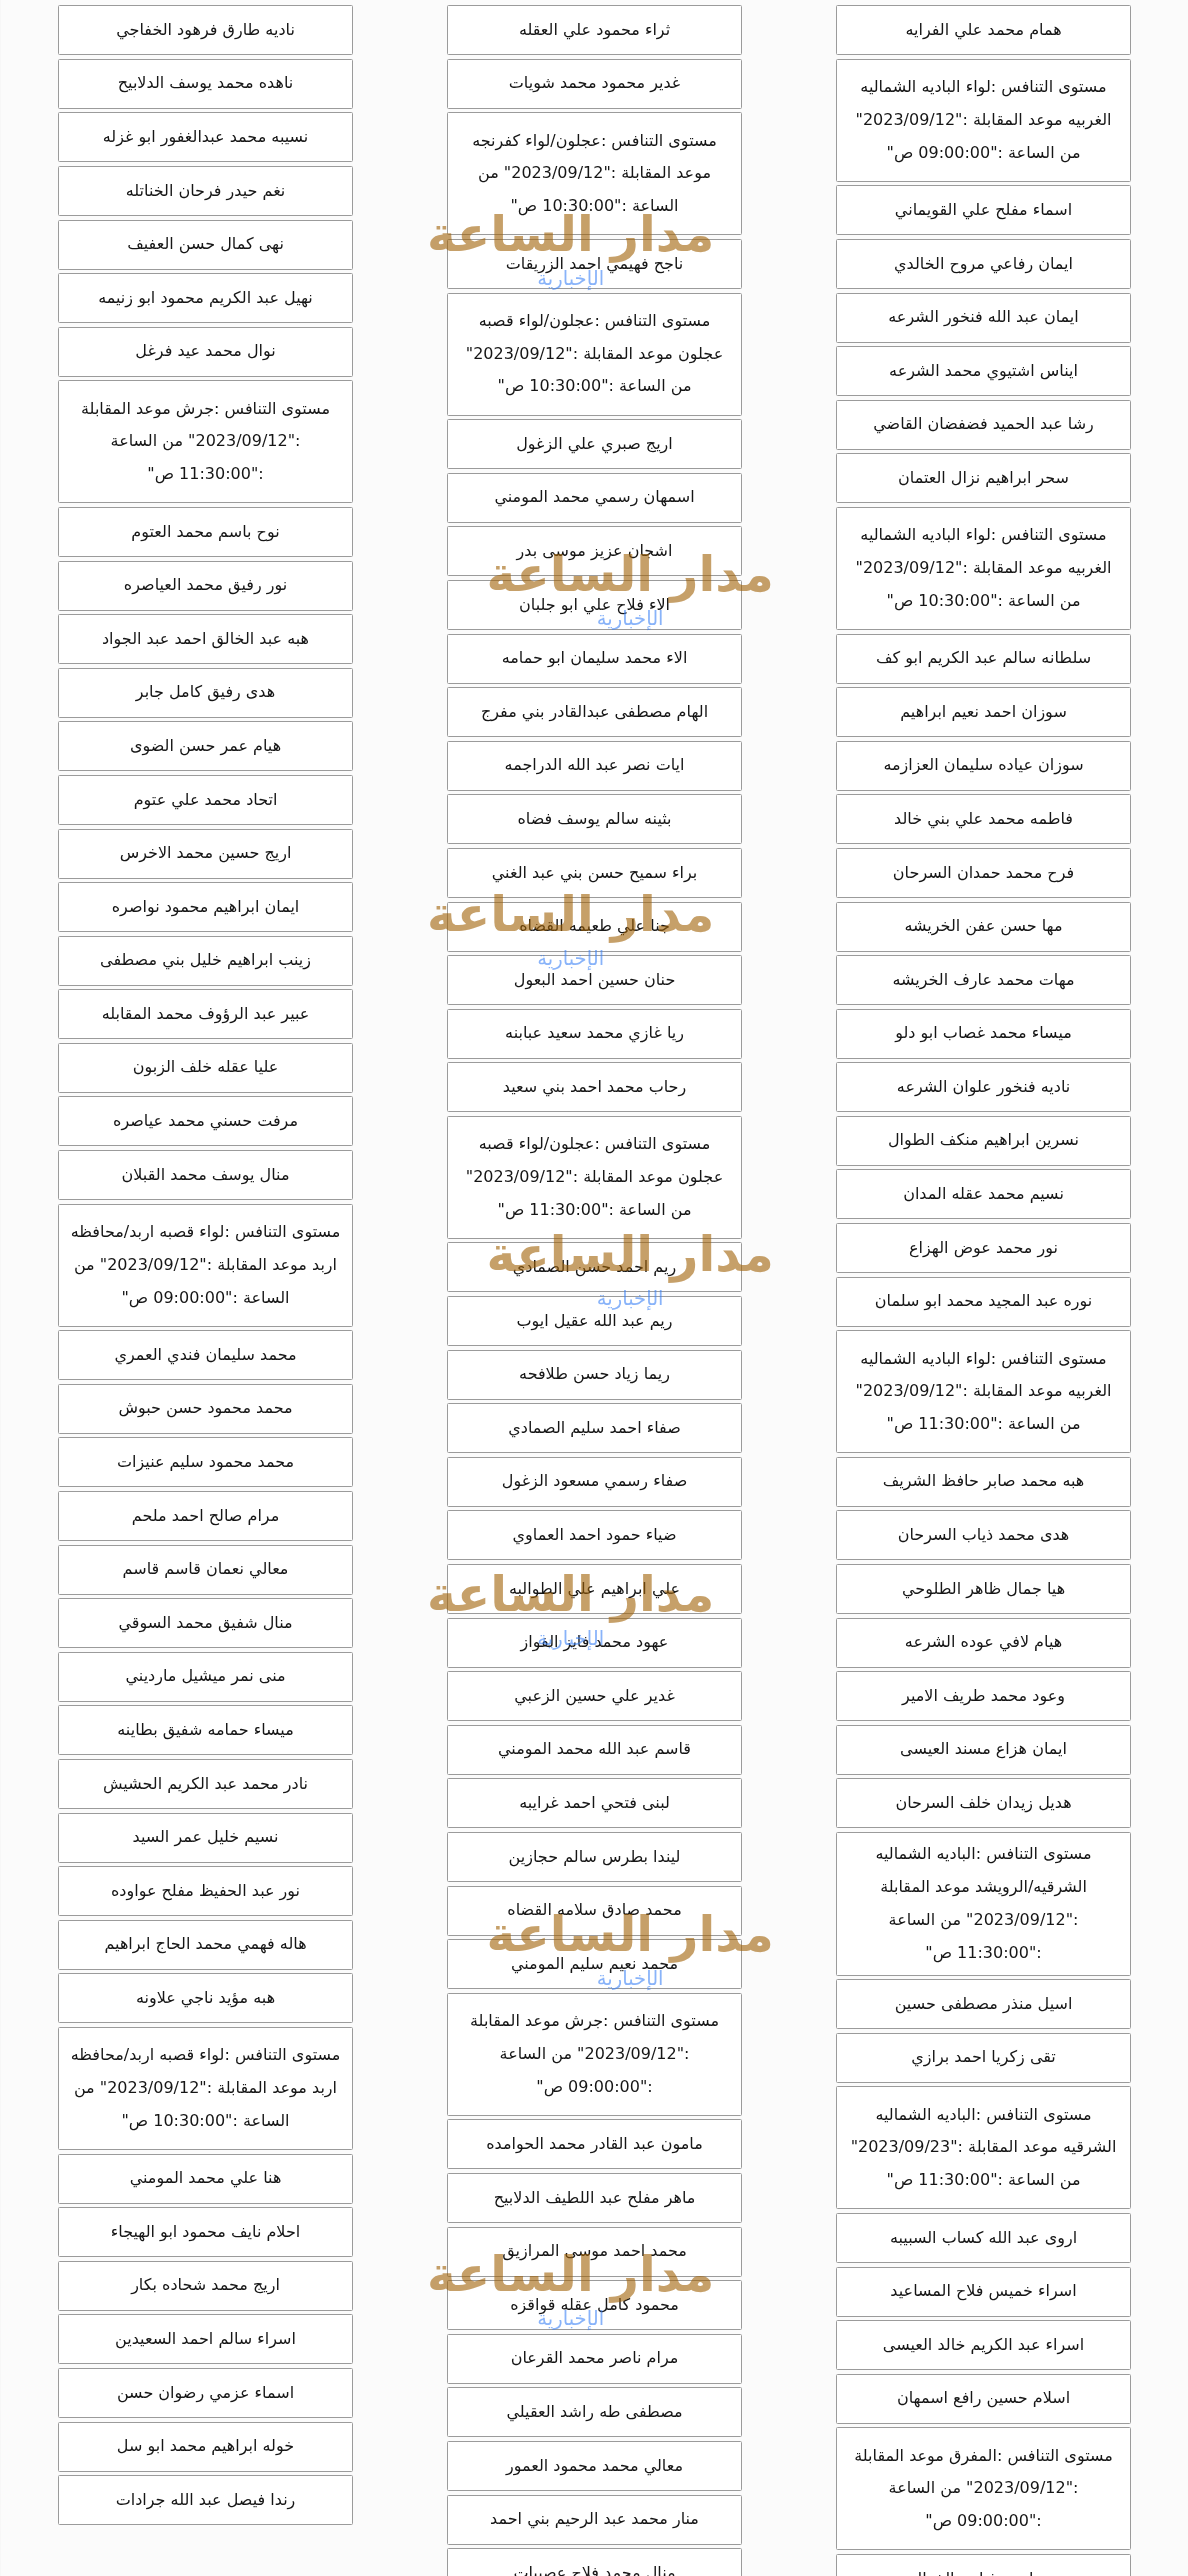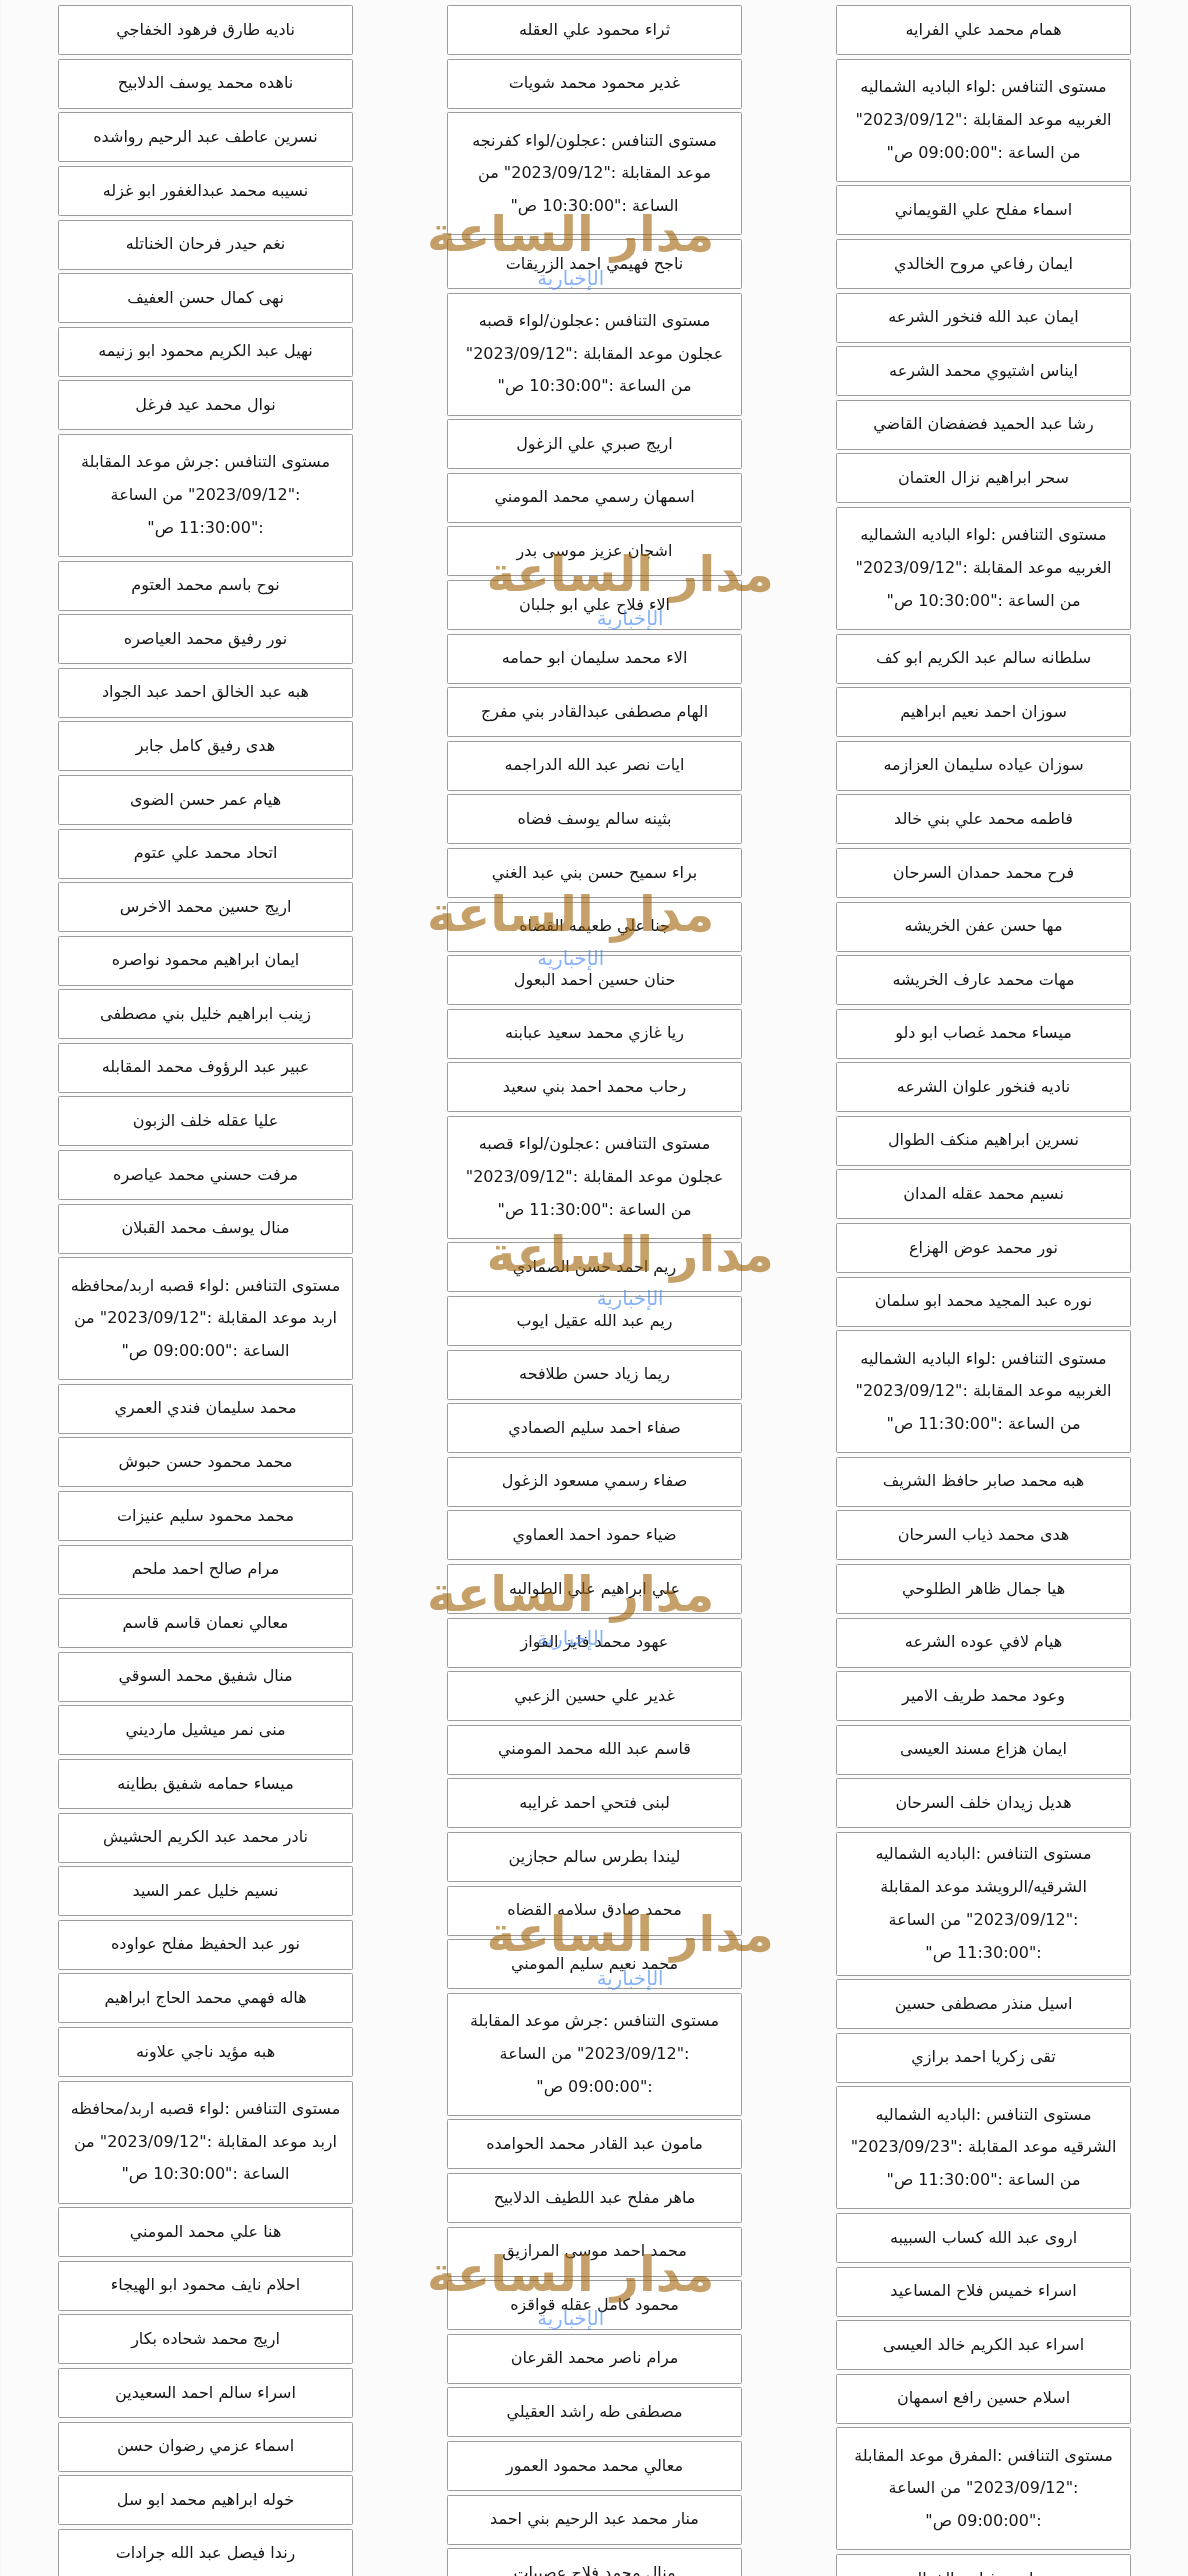--- a/index.html
+++ b/index.html
@@ -337,23 +337,20 @@
         </div>
       </div>
       <div class="column">
         <div class="cell">
           <span>ناديه طارق فرهود الخفاجي</span>
         </div>
         <div class="cell">
           <span>ناهده محمد يوسف الدلابيح</span>
         </div>
         <div class="cell">
-          <span>نسرين عاطف عبد الرحيم رواشده</span>
-        </div>
-        <div class="cell">
           <span>نسيبه محمد عبدالغفور ابو غزله</span>
         </div>
         <div class="cell">
           <span>نغم حيدر فرحان الخناتله</span>
         </div>
         <div class="cell">
           <span>نهى كمال حسن العفيف</span>
         </div>
         <div class="cell">
           <span>نهيل عبد الكريم محمود ابو زنيمه</span>

